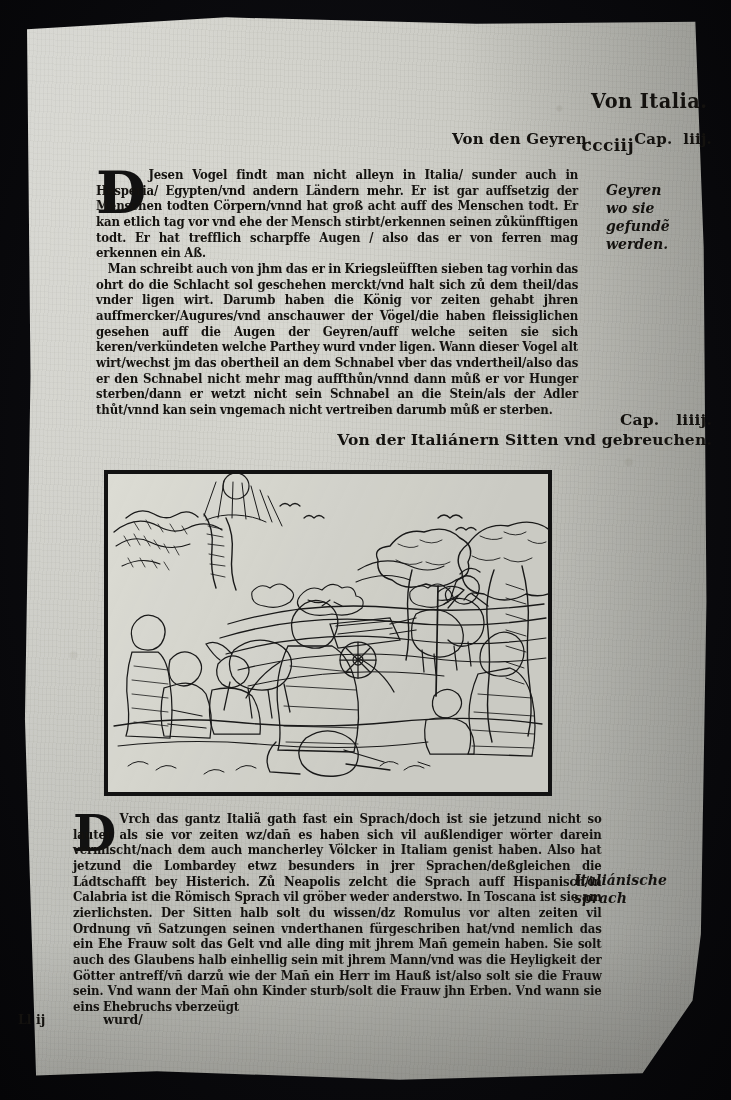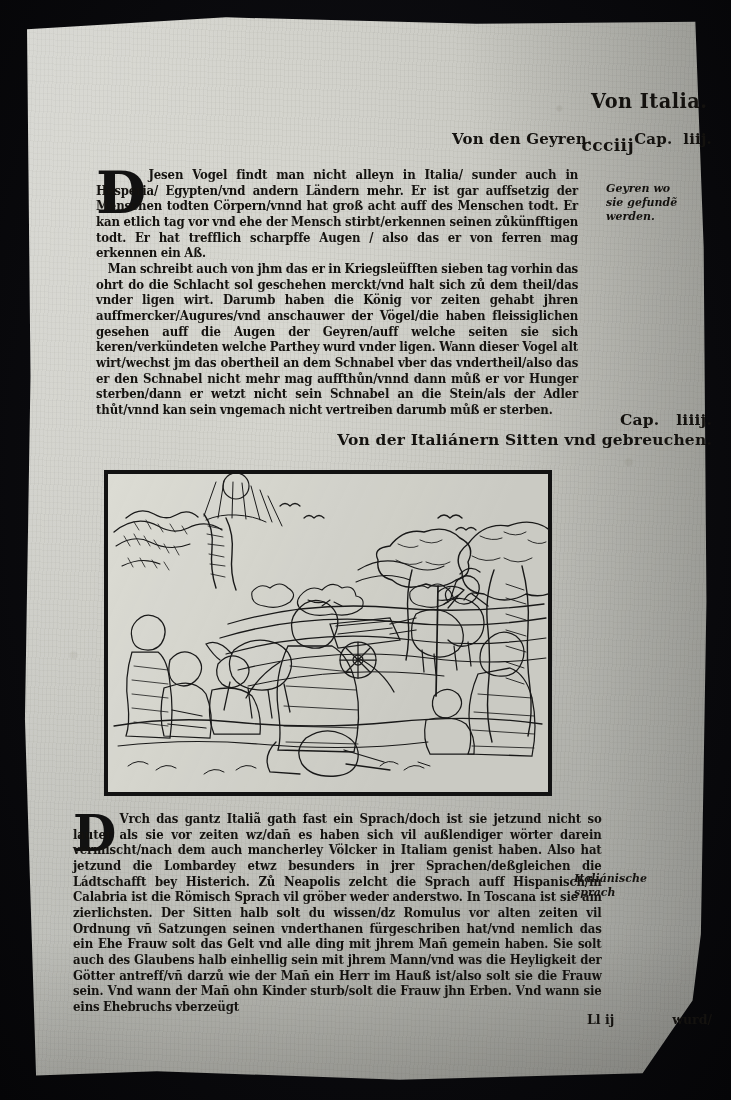--- a/index.html
+++ b/index.html
@@ -108,29 +108,29 @@
     font-family:"DejaVu Serif", serif;
     font-weight:700;
     color:#111;
     line-height:.8;
   }
   #init1{left:78px;top:158px;font-size:58px;}
   #init2{left:55px;top:802px;font-size:50px;}
 
   .marginal{
     position:absolute;
-    font-size:11px;line-height:1.28;font-weight:700;
+    font-size:14px;line-height:1.28;font-weight:700;
     font-style:italic;width:80px;
     font-family:"DejaVu Serif",serif;
   }
   #marg1{left:588px;top:170px;}
   #marg2{left:556px;top:860px;width:66px;}
 
   .signature{
-    position:absolute;left:0;top:1000px;width:694px;text-align:right;
+    position:absolute;left:0;top:1000px;width:694px;text-align:left;
     font-size:12.5px;font-weight:700;
   }
   .signature .sig{display:inline-block;}
   .signature .catch{display:inline-block;margin-left:58px;}
 
   
   .woodcut{
     position:absolute;left:86px;top:458px;width:440px;height:318px;
     border:4px solid #121212;
     background:#dcdcd4;

